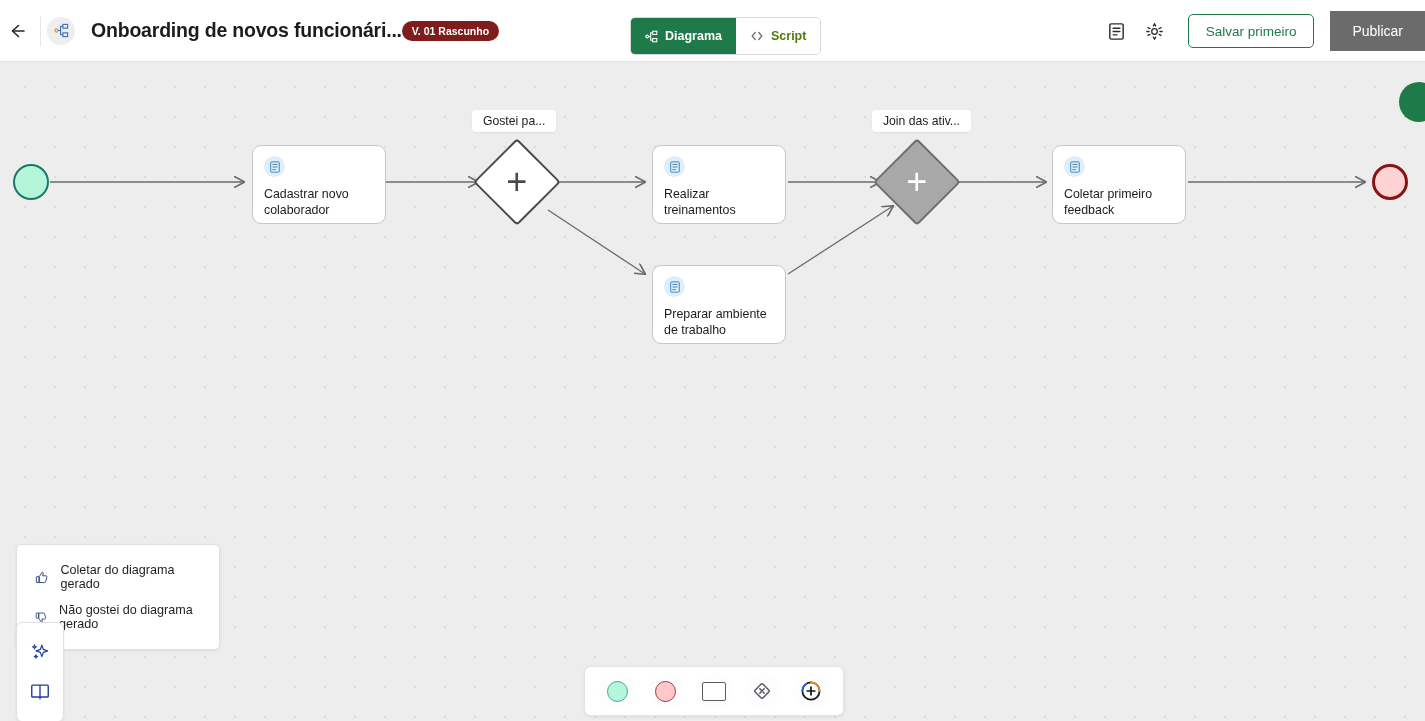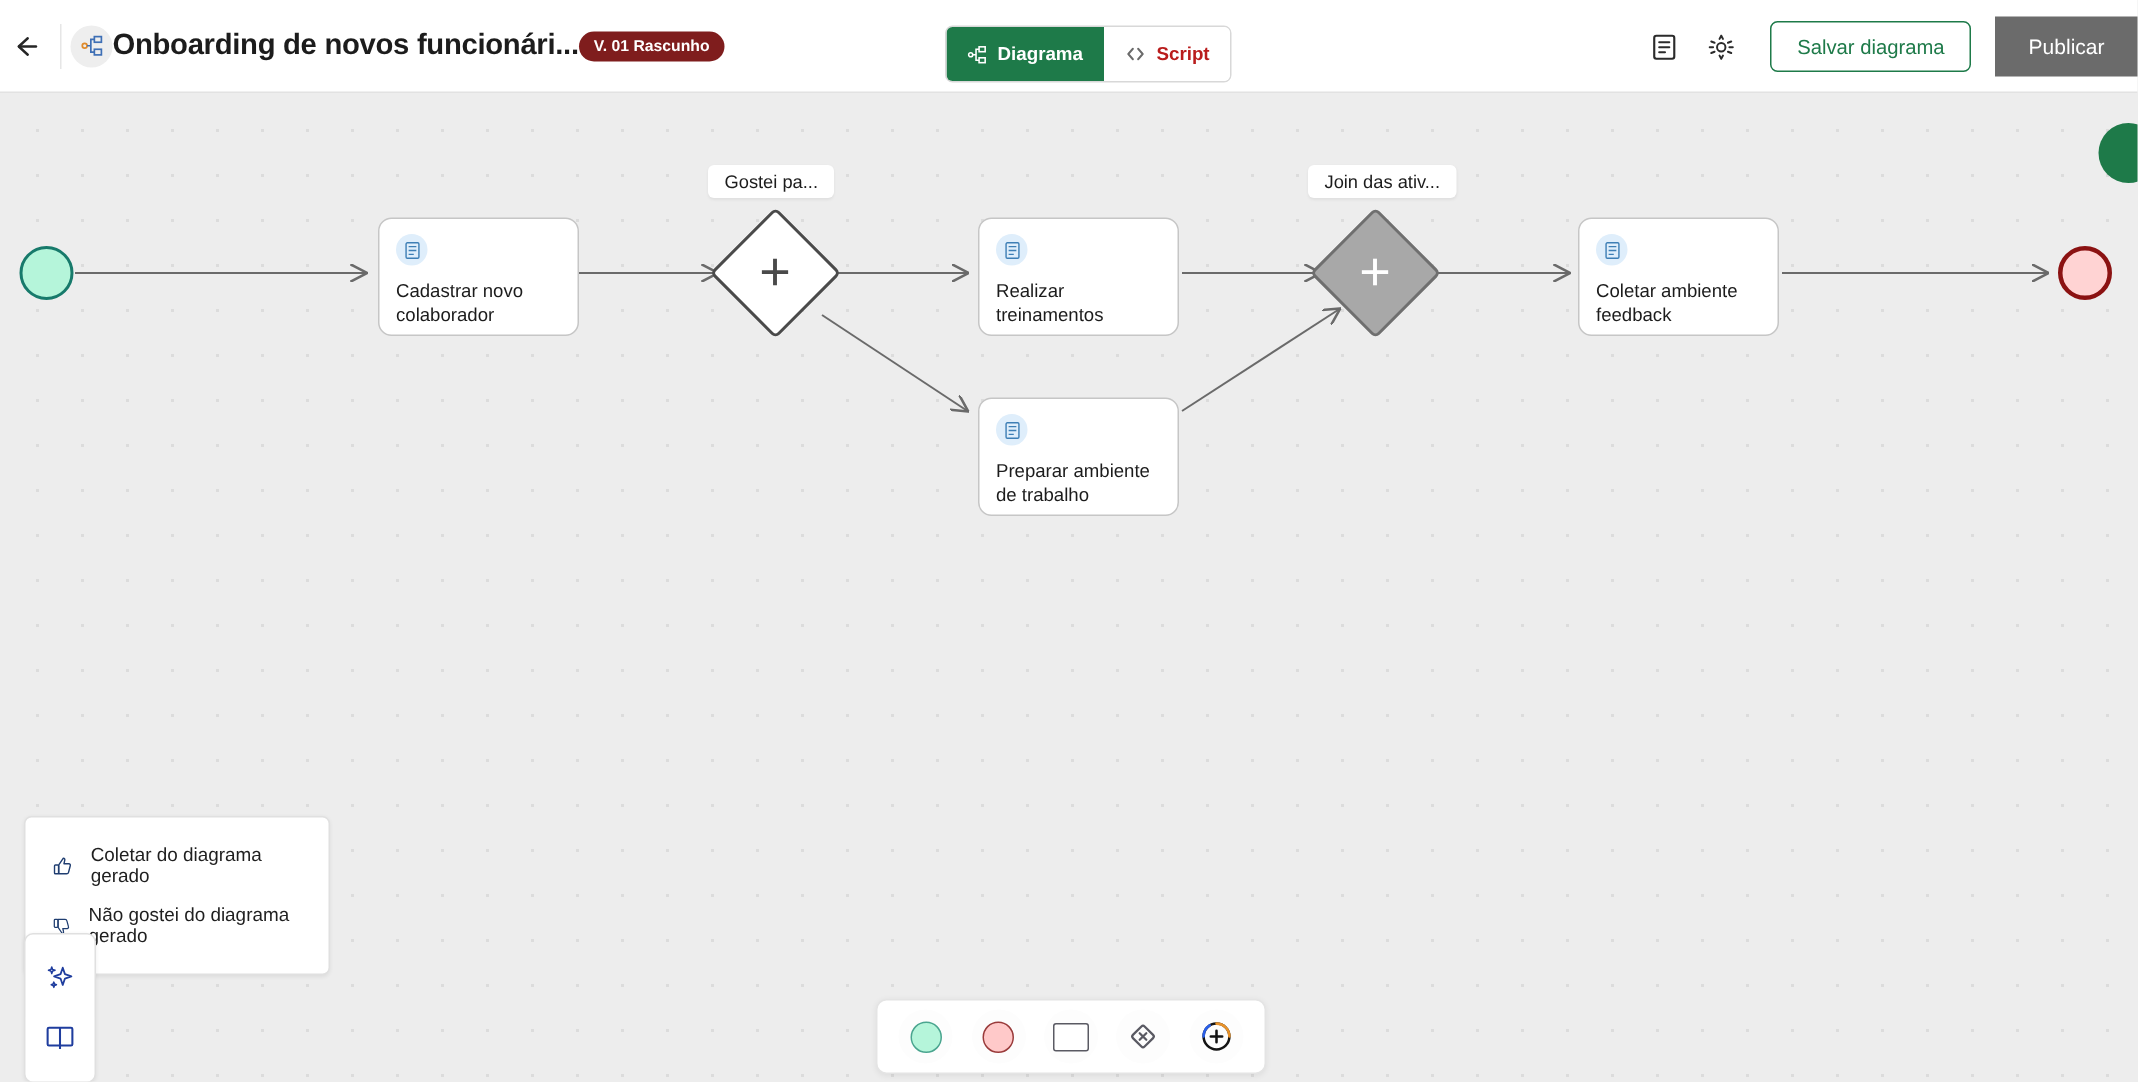--- a/index.html
+++ b/index.html
@@ -28,41 +28,41 @@
     width: 1px; height: 30px; background: #e6e6e6; margin: 0 6px;
   }
   .doc-avatar {
     width: 28px; height: 28px; border-radius: 50%;
     background: #eeeeee;
     display: flex; align-items: center; justify-content: center;
     flex: 0 0 auto;
   }
   .doc-title {
     font-size: 19.5px; font-weight: bold; color: #1c1c1c;
-    margin-left: 0; white-space: nowrap;
+    margin-left: 16px; white-space: nowrap;
     letter-spacing: -0.2px;
   }
   .badge-draft {
     background: #7f1d1d; color: #ffffff;
     font-size: 10.5px; font-weight: bold;
     padding: 4px 10px; border-radius: 11px;
     white-space: nowrap;
   }
 
   
   .segmented {
     position: absolute; left: 630px; top: 17px;
     height: 38px; display: flex;
     border: 1px solid #d8d8d8; border-radius: 5px;
     overflow: hidden; background: #fff;
   }
   .seg-btn {
     display: flex; align-items: center; gap: 7px;
     padding: 0 14px; font-size: 12.5px; font-weight: bold;
-    cursor: pointer; background: #fff; color: #b91c1c;
+    cursor: pointer; background: #fff; color: #4d7c0f;
     height: 100%;
   }
   .seg-btn.active { background: #1e7a49; color: #ffffff; }
 
   .hdr-right {
     position: absolute; right: 0; top: 0; height: 62px;
     display: flex; align-items: center; gap: 0px;
   }
   .icon-btn {
     width: 38px; height: 38px;
@@ -272,21 +272,21 @@
       </svg>
     </div>
     <div class="icon-btn">
       <svg width="21" height="21" viewBox="0 0 24 24">
         <circle cx="12" cy="12" r="3.2" fill="none" stroke="#2b2b2b" stroke-width="1.5"></circle>
         <path d="M12 3.2 L13.3 5.6 M12 20.8 L10.7 18.4 M19.6 7.6 L17.1 8.6 M4.4 16.4 L6.9 15.4
                  M19.6 16.4 L17.1 15.4 M4.4 7.6 L6.9 8.6 M20.8 12 L18.2 12 M3.2 12 L5.8 12
                  M12 3.2 L10.7 5.6 M12 20.8 L13.3 18.4" fill="none" stroke="#2b2b2b" stroke-width="1.5" stroke-linecap="round"></path>
       </svg>
     </div>
-    <div class="btn-outline">Salvar diagrama</div>
+    <div class="btn-outline">Salvar primeiro</div>
     <div class="btn-solid">Publicar</div>
   </div>
 </div>
 
 <div class="canvas">
 
   <svg class="svg-layer">
     <defs>
       <marker id="ah" markerWidth="9" markerHeight="9" refX="8" refY="4.5" orient="auto">
         <path d="M0,0 L8.5,4.5 L0,9" fill="none" stroke="#6a6a6a" stroke-width="1.3"></path>
@@ -362,21 +362,21 @@
 
   <div class="node task-node" style="left:1052px; top:83px;">
     <div class="task-icon">
       <svg width="12" height="12" viewBox="0 0 14 14">
         <rect x="2" y="1" width="10" height="12" rx="1" fill="none" stroke="#3e7fb5" stroke-width="1.1"></rect>
         <line x1="4" y1="4" x2="10" y2="4" stroke="#3e7fb5" stroke-width="1.1"></line>
         <line x1="4" y1="7" x2="10" y2="7" stroke="#3e7fb5" stroke-width="1.1"></line>
         <line x1="4" y1="10" x2="8" y2="10" stroke="#3e7fb5" stroke-width="1.1"></line>
       </svg>
     </div>
-    <div class="task-label">Coletar ambiente feedback</div>
+    <div class="task-label">Coletar primeiro feedback</div>
   </div>
 
   <div class="node evt-end" style="left:1372px; top:102px;"></div>
 
   <div class="fab-green"></div>
 
   <div class="feedback-card">
     <div class="feedback-row">
       <svg width="15" height="15" viewBox="0 0 16 16">
         <path d="M5 14 V7 L8.6 1.6 C9.6 1.6 10 2.4 9.7 3.4 L9.1 6 H13 C13.9 6 14.4 6.8 14.1 7.6

